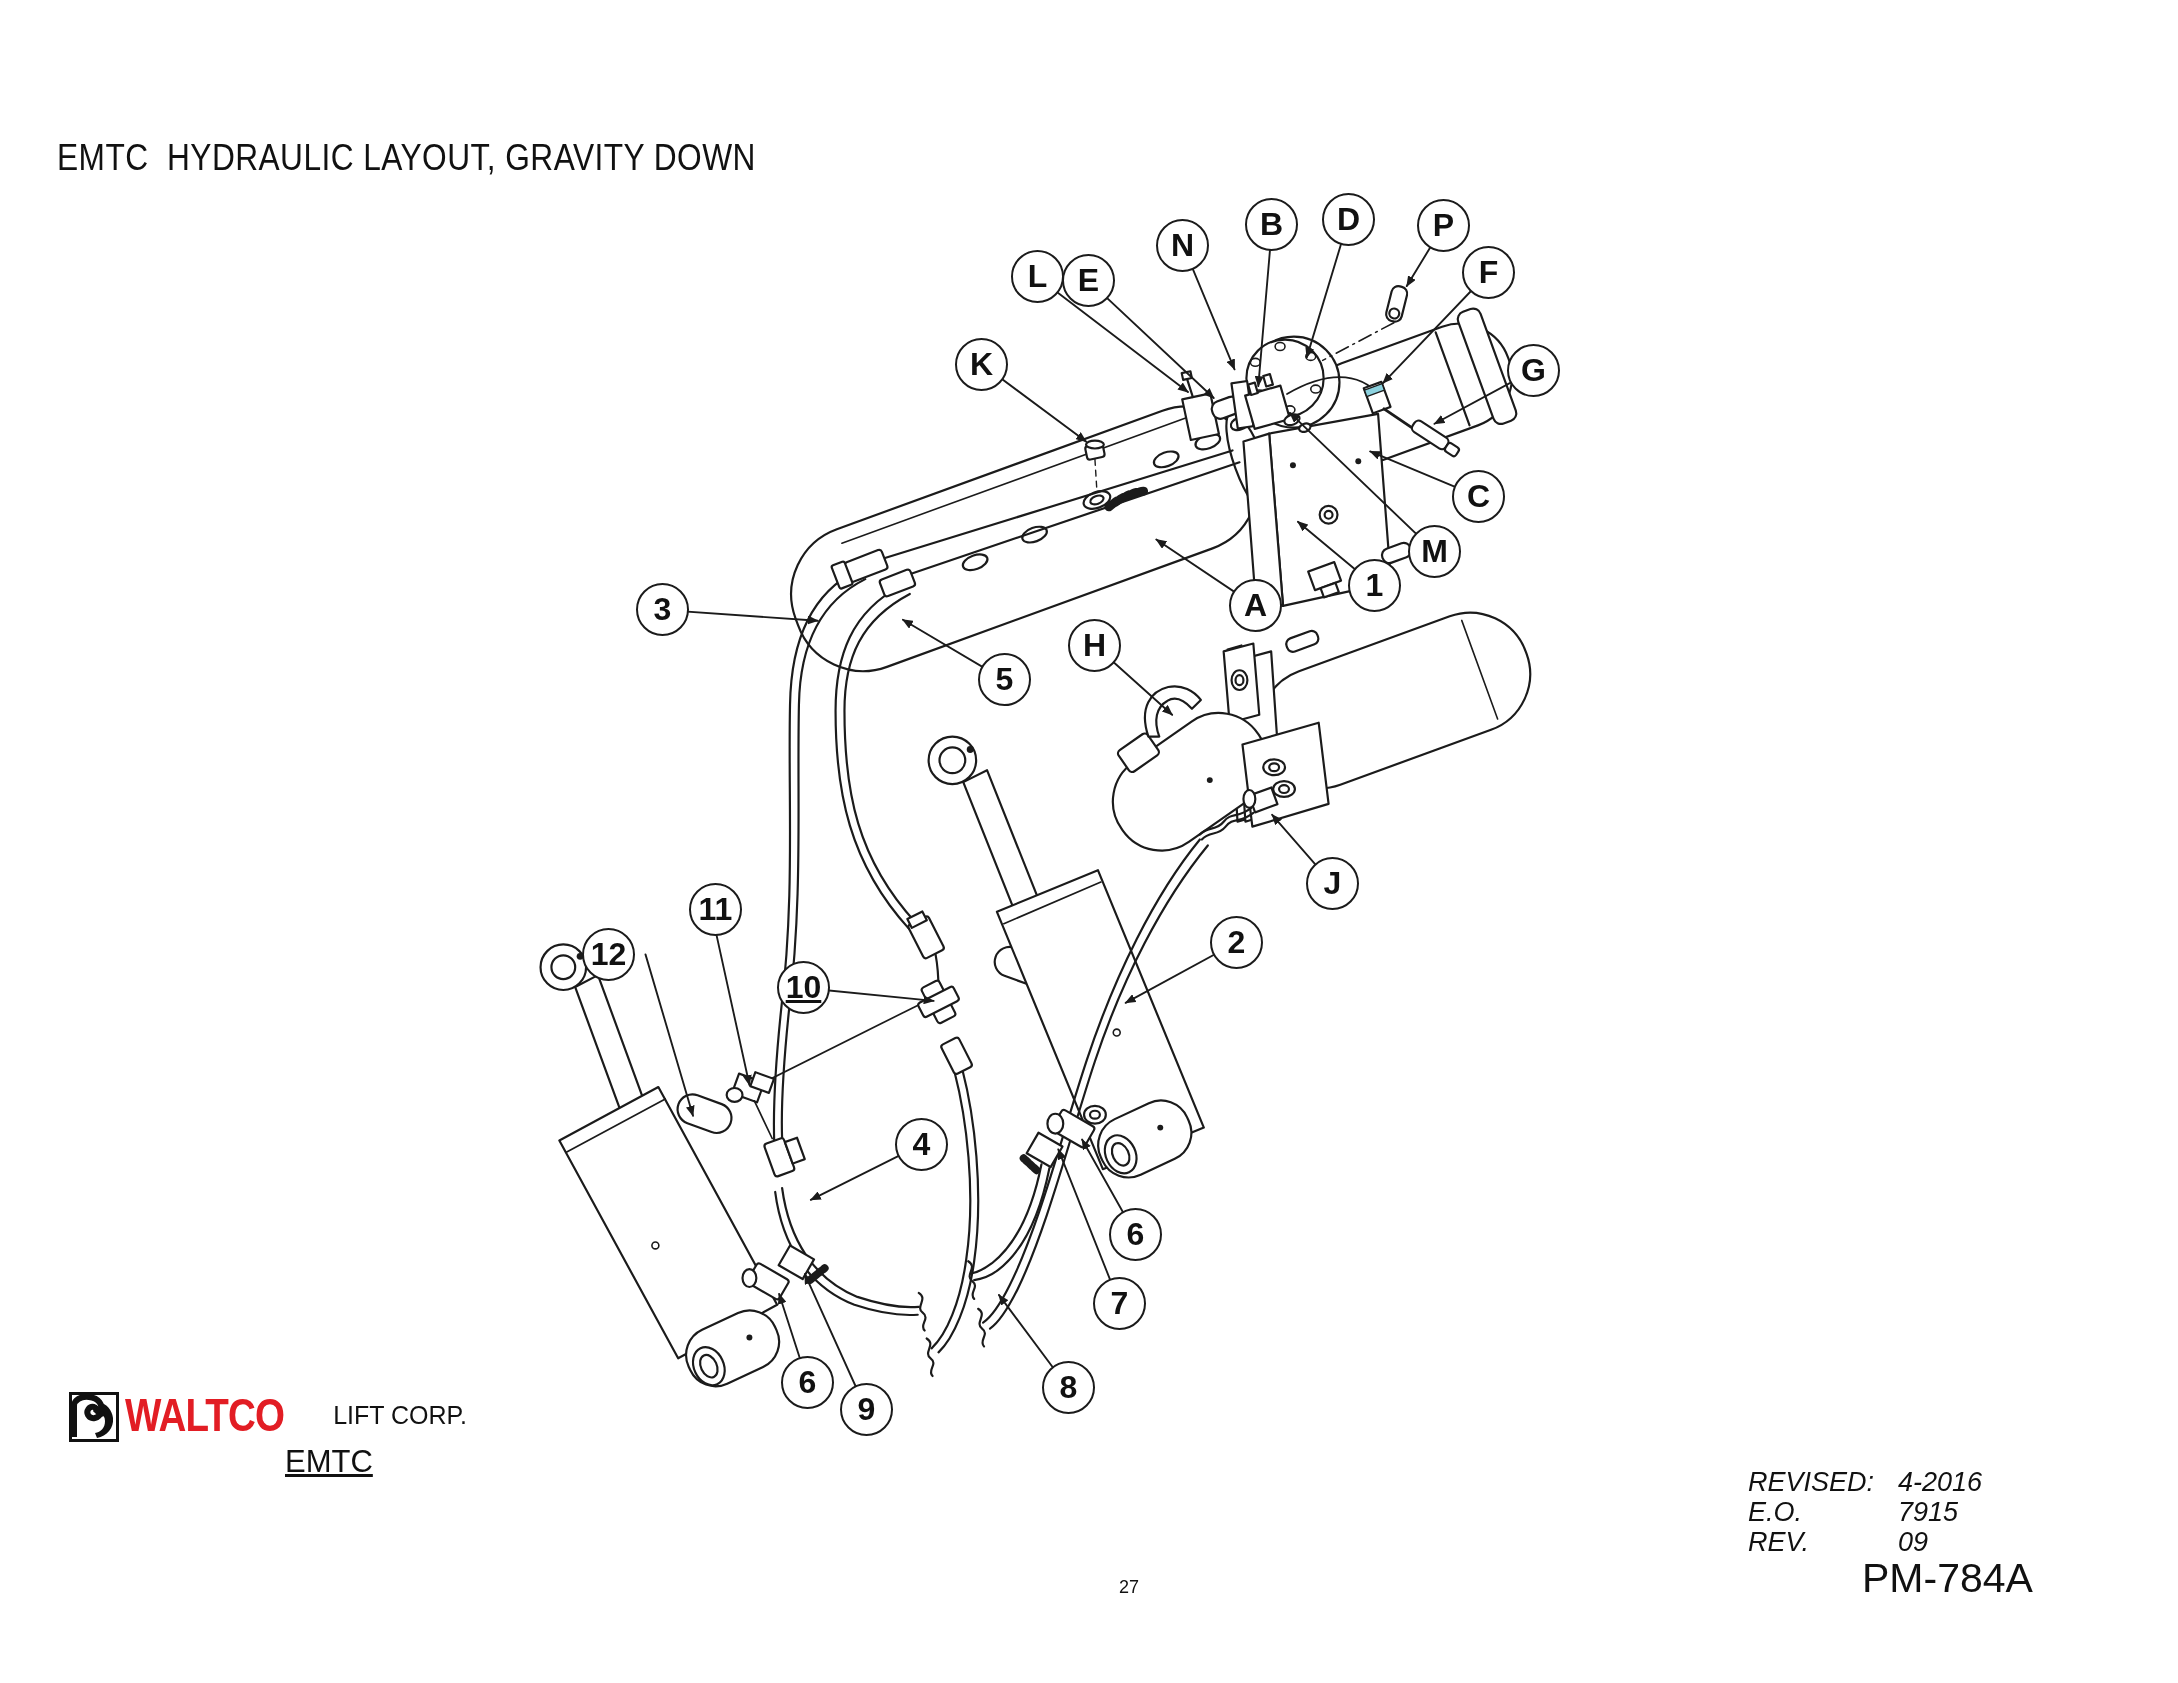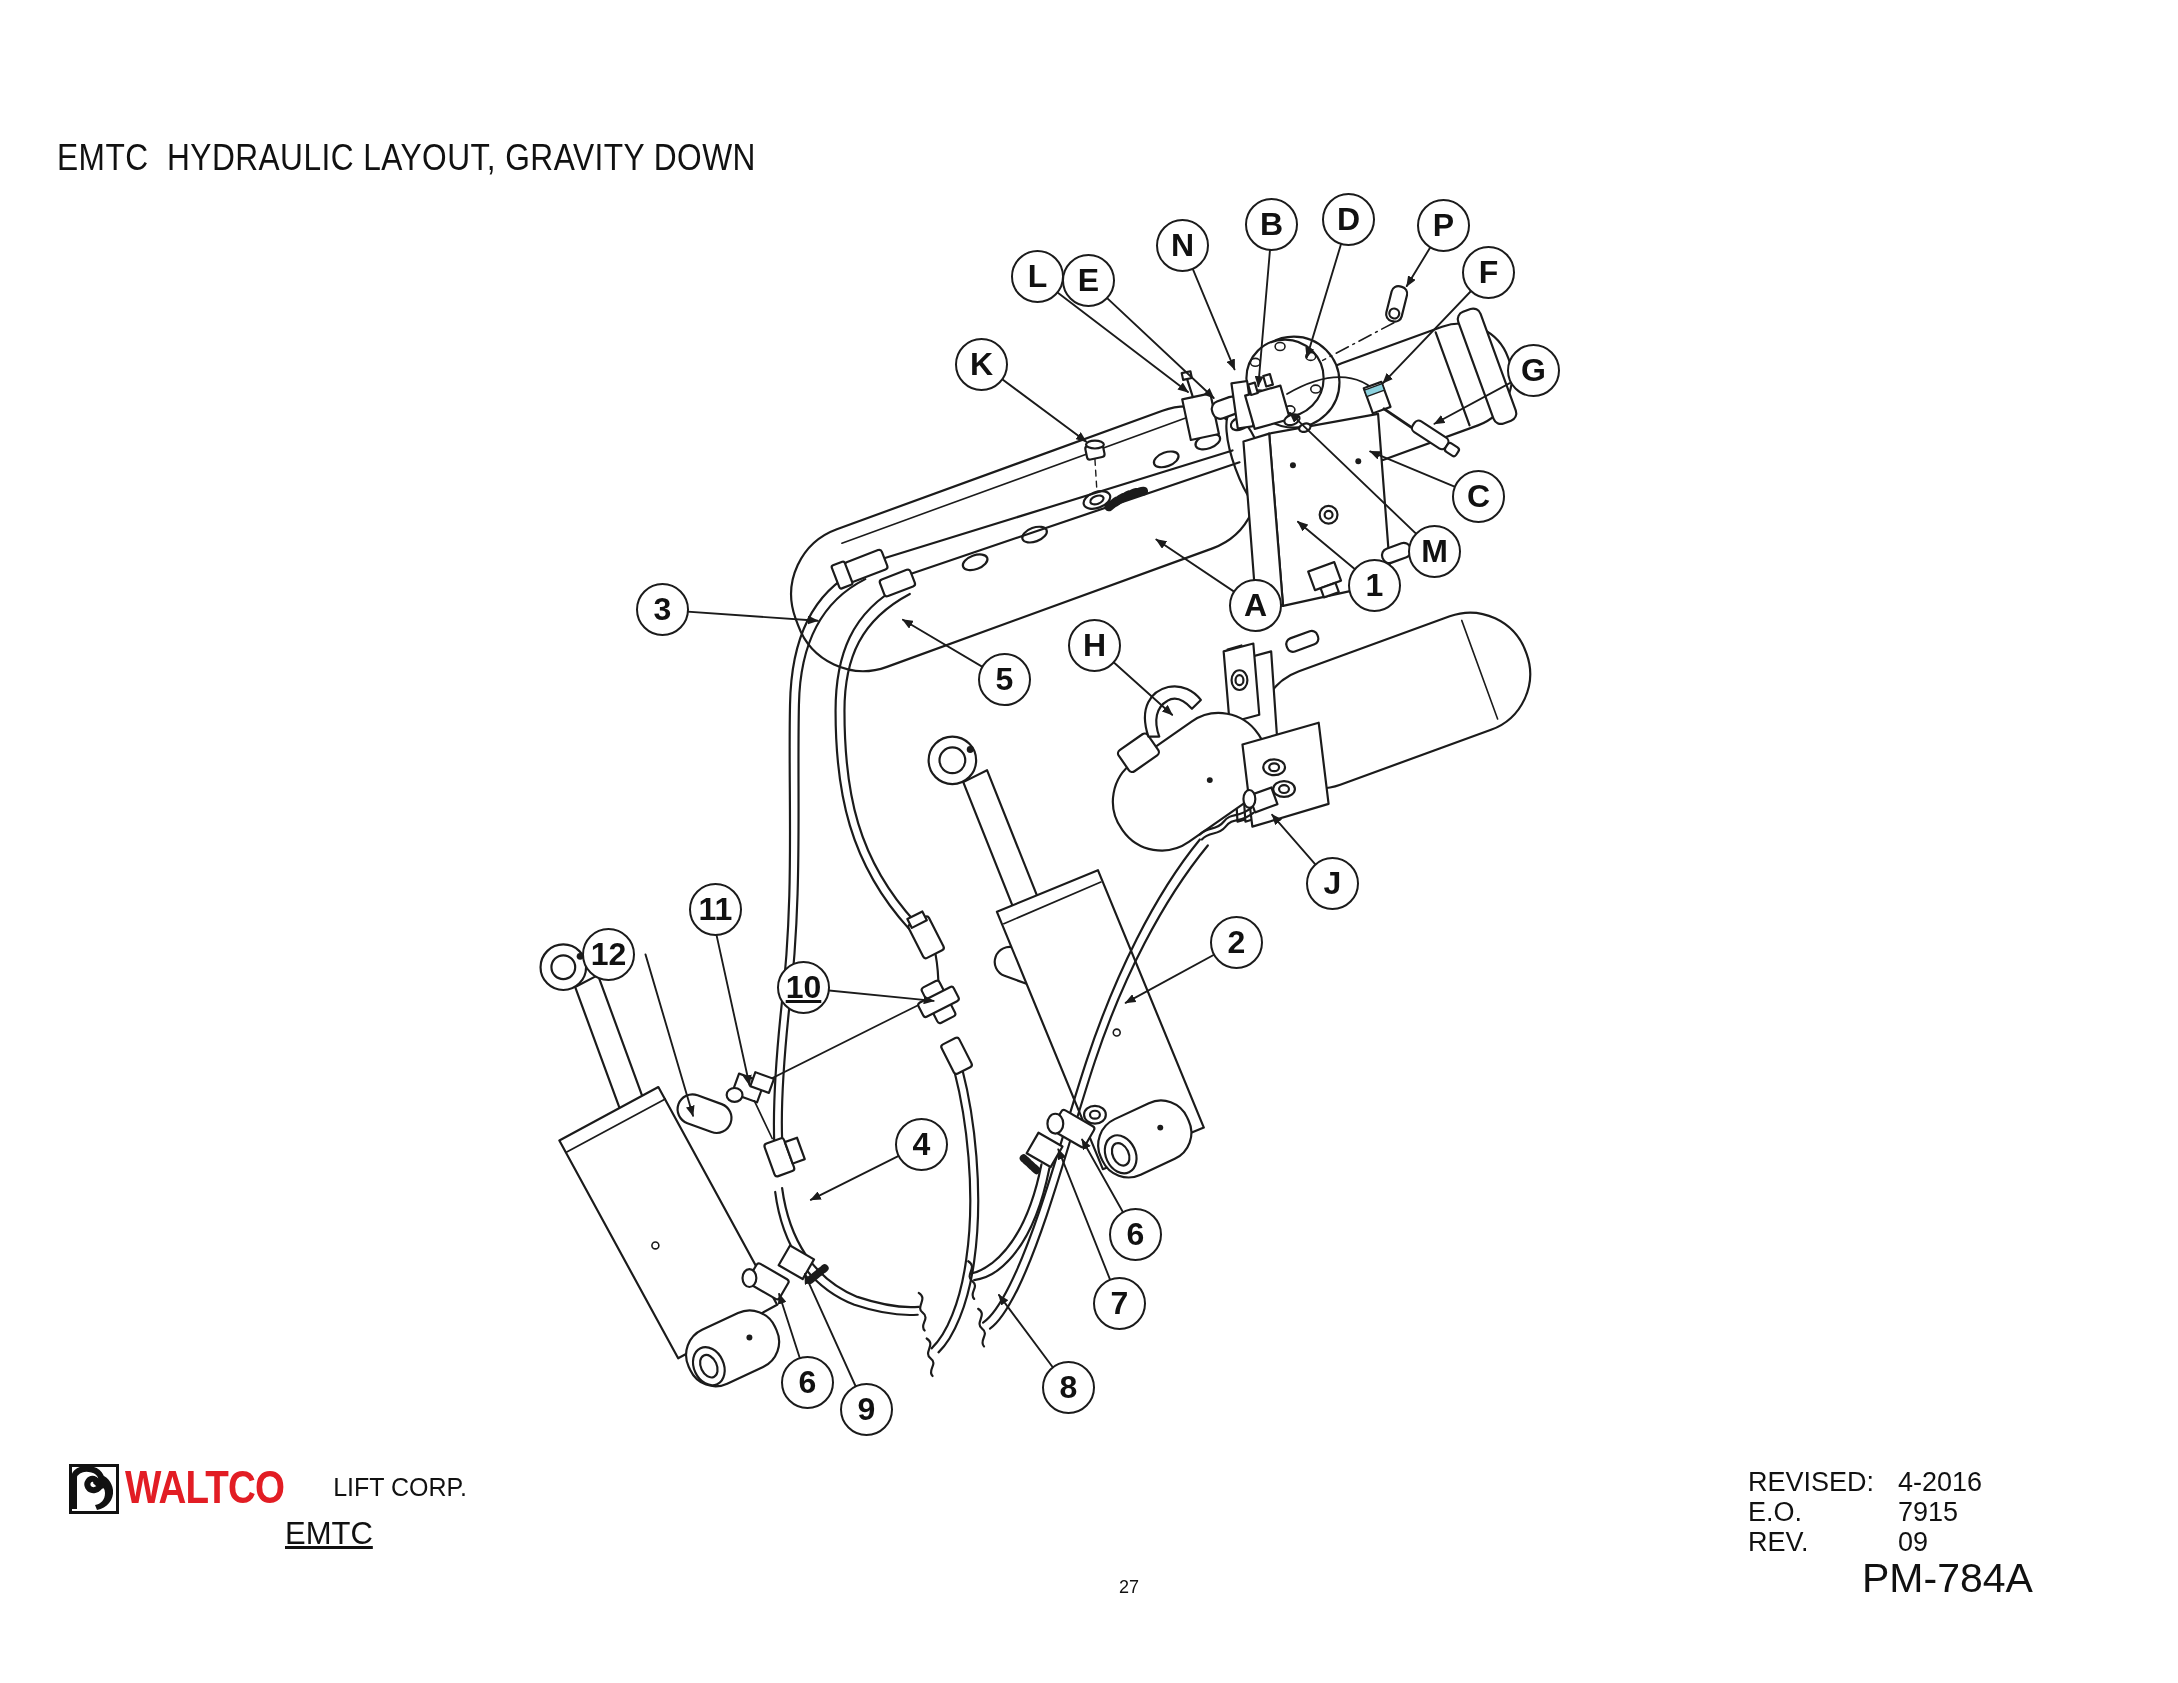--- a/index.html
+++ b/index.html
@@ -5,29 +5,29 @@
   html,body{margin:0;padding:0;background:#ffffff;}
   body{width:2178px;height:1683px;position:relative;overflow:hidden;
        font-family:"Liberation Sans", sans-serif;color:#111;}
   #stage{position:absolute;inset:0;}
   #linework{position:absolute;left:0;top:0;z-index:1;}
   .callout{position:absolute;width:53px;height:53px;border:2.6px solid #1b1b1b;
        border-radius:50%;background:#fff;z-index:3;display:flex;align-items:center;
        justify-content:center;font-size:32px;font-weight:bold;color:#111;box-sizing:border-box;}
   #page-title{position:absolute;left:57px;top:137px;font-size:36px;letter-spacing:0.5px;
        white-space:pre;transform:scaleX(.88);transform-origin:left center;z-index:3;}
-  #footer-left{position:absolute;left:69px;top:1462px;z-index:3;}
+  #footer-left{position:absolute;left:69px;top:1390px;z-index:3;}
   #logo-row{display:flex;align-items:flex-start;}
   #logo-mark{width:50px;height:50px;position:relative;margin-top:2px;}
   #waltco-text{font-size:47px;font-weight:bold;color:#e21d24;letter-spacing:-1px;
        transform:scaleX(.82);transform-origin:left center;margin-left:6px;line-height:50px;}
   #liftcorp{font-size:25px;margin-left:14px;line-height:50px;}
   #emtc-sub{font-size:31px;margin-left:216px;margin-top:2px;text-decoration:underline;}
   #footer-right{position:absolute;left:1748px;top:1467px;z-index:3;font-size:27px;line-height:30px;}
-  .meta-row{display:flex;}
+  .meta-row{display:flex;font-style:italic;}
   .meta-label{width:150px;}
   #doc-number{font-size:41px;margin-top:6px;margin-left:114px;}
   #page-number{position:absolute;left:1040px;top:1577px;width:99px;text-align:right;
        font-size:18px;z-index:3;}
 </style>
 </head>
 <body>
 
 <div id="stage">
 

